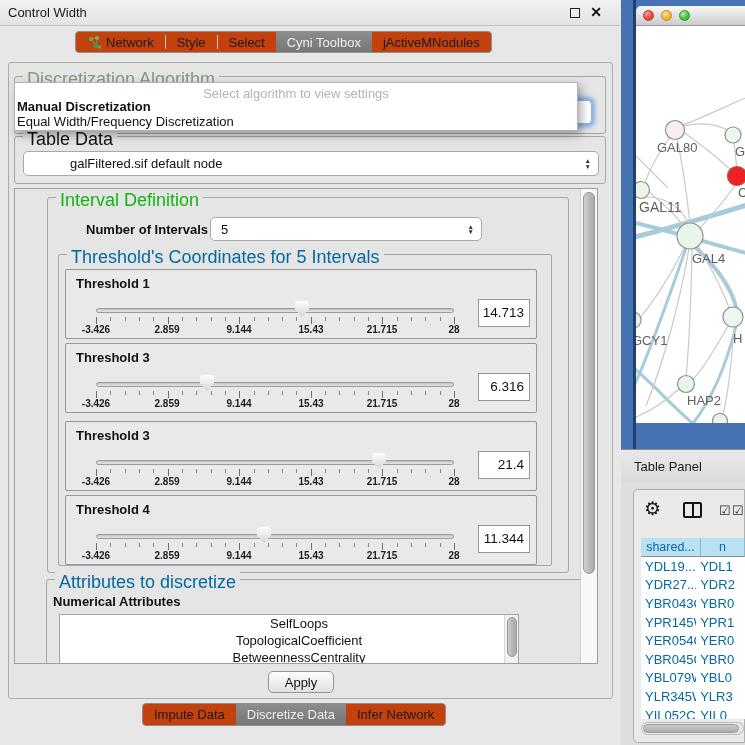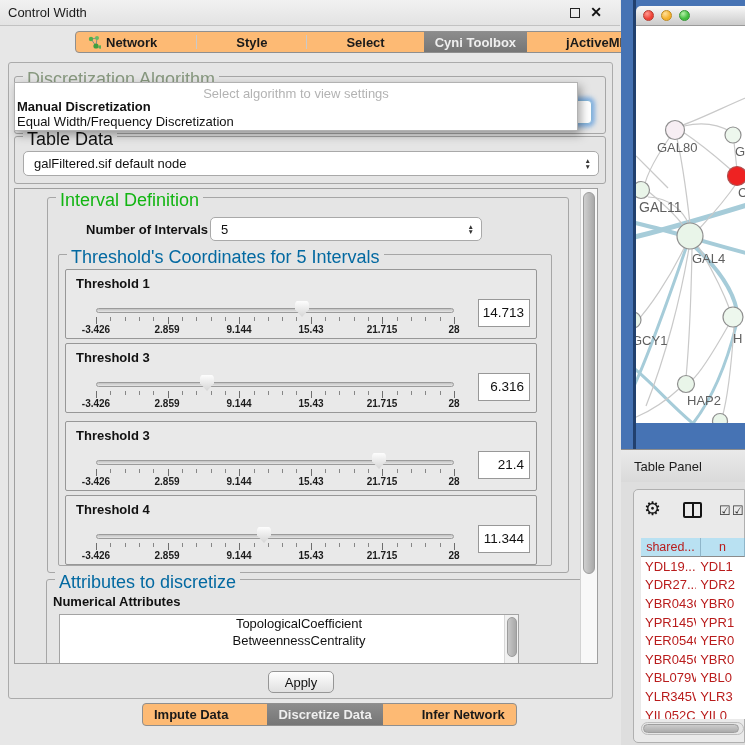--- a/index.html
+++ b/index.html
@@ -9,22 +9,22 @@
 
   
   .cp-titlebar { left:0; top:0; width:620px; height:26px;
     background:linear-gradient(#f1f1f1,#e3e3e3); border-bottom:1px solid #c2c2c2;
     display:flex; align-items:center; font-size:13px; color:#1a1a1a; }
   .cp-title { margin-left:8px; }
   .float-icon { position:absolute; right:40px; top:8px; width:10px; height:10px; border:1.6px solid #222; background:transparent; }
   .close-icon { position:absolute; right:18px; top:4px; font-size:14px; font-weight:bold; color:#111; }
 
   
-  .tabbar { display:flex; align-items:stretch; background:#fdba74; border:1px solid #8f8f8f;
-    border-radius:4px; overflow:hidden; font-size:13px; font-weight:700; color:#1a1a1a;gap:28px; }
+  .tabbar { display:flex; align-items:stretch; background:#c2410c; border:1px solid #8f8f8f;
+    border-radius:4px; overflow:hidden; font-size:13px; font-weight:400; color:#1a1a1a; }
   .tabbar .seg { display:flex; align-items:center; padding:0 11px; white-space:nowrap; }
   .tabbar .seg.sel { background:linear-gradient(#8c8c8c,#767676); color:#efefef; }
   .tabbar .divider { width:1px; background:#c9c9c9; margin:3px 0; }
   #top-tabs { left:75px; top:31px; height:22px; }
   #bottom-tabs { left:142px; top:703px; height:23px; }
 
   .net-ico { width:14px; height:15px; margin-right:5px; }
 
   
   .content-panel { left:8px; top:62px; width:605px; height:637px;
@@ -112,21 +112,21 @@
     background:linear-gradient(#eaeaea,#dadada); border-top:1px solid #8d8d8d;
     display:flex; align-items:center; font-size:13px; color:#1c1c1c; }
   .tp-bar span { margin-left:13px; }
   .tp-inset { left:633px; top:489px; width:112px; height:254px; background:#eaeaea;
     border:1px solid #b0b0b0; border-radius:5px 0 0 5px; }
   .gear { left:644px; top:497px; font-size:19px; color:#161616; }
   .split-ico { left:683px; top:502px; width:19px; height:16px; border:2px solid #141414; border-radius:2px; }
   .split-ico::after { content:""; position:absolute; left:6.5px; top:0; width:2px; height:12px; background:#141414; }
   .cb { position:absolute; top:503px; font-size:13px; color:#2b2b2b; }
   .table { left:641px; top:538px; width:104px; height:181px; background:#fff; overflow:hidden;
-    font-size:13px; color:#b91c1c; }
+    font-size:13px; color:#0369a1; }
   .trow { display:flex; height:18.6px; align-items:center; }
   .trow .c1 { width:68px; padding-left:4px; overflow:hidden; white-space:nowrap; }
   .trow .c2 { width:60px; padding-left:4px; overflow:hidden; white-space:nowrap; }
   .thead { display:flex; height:19px; }
   .thead .hc { background:#b9e1f2; border-right:1px solid #8fb6ca; border-bottom:1px solid #8b8b8b;
     display:flex; align-items:center; justify-content:center; font-size:12.5px; }
   .thead .h1 { width:68px; }
   .thead .h2 { width:50px; }
   .hscroll { left:641px; top:722px; width:103px; height:13px; background:#e6e6e6;
     border:1px solid #bdbdbd; border-radius:7px; }
@@ -173,21 +173,21 @@
 
 <div class="abs content-panel"></div>
 
 <div class="group" style="left:14px; top:76px; width:592px; height:58px;">
   <span class="gtitle dim">Discretization Algorithm</span>
 </div>
 <div class="abs focus-combo"></div>
 
 <div class="group" style="left:14px; top:136px; width:592px; height:48px;">
   <span class="gtitle black">Table Data</span>
-  <div class="combo" style="left:8px; top:14px; width:576px; height:25px;">
+  <div class="combo" style="left:8px; top:14px; width:576px; height:25px;padding-left:36px;">
     <span class="val">galFiltered.sif default node</span>
     <span class="stepper">
       <span>▲</span>
       <span>▼</span>
     </span>
   </div>
 </div>
 
 <div class="abs popup">
   <div class="ph">Select algorithm to view settings</div>
@@ -270,20 +270,21 @@
         <span class="tick-lab" style="left:388px;">28</span>
         <div class="vbox">11.344</div>
       </div>
     </div>
   </div>
 
   <div class="group" style="left:31px; top:390px; width:568px; height:110px;text-align:center;">
     <span class="gtitle blue">Attributes to discretize</span>
     <span class="numlabel" style="left:6px; top:14px;">Numerical Attributes</span>
     <div class="listbox">
+      <div class="li">SelfLoops</div>
       <div class="li">TopologicalCoefficient</div>
       <div class="li">BetweennessCentrality</div>
       <div class="list-vscroll">
           <div class="vthumb"></div>
         </div>
     </div>
   </div>
 
   <div class="vscroll">
       <div class="vthumb"></div>

